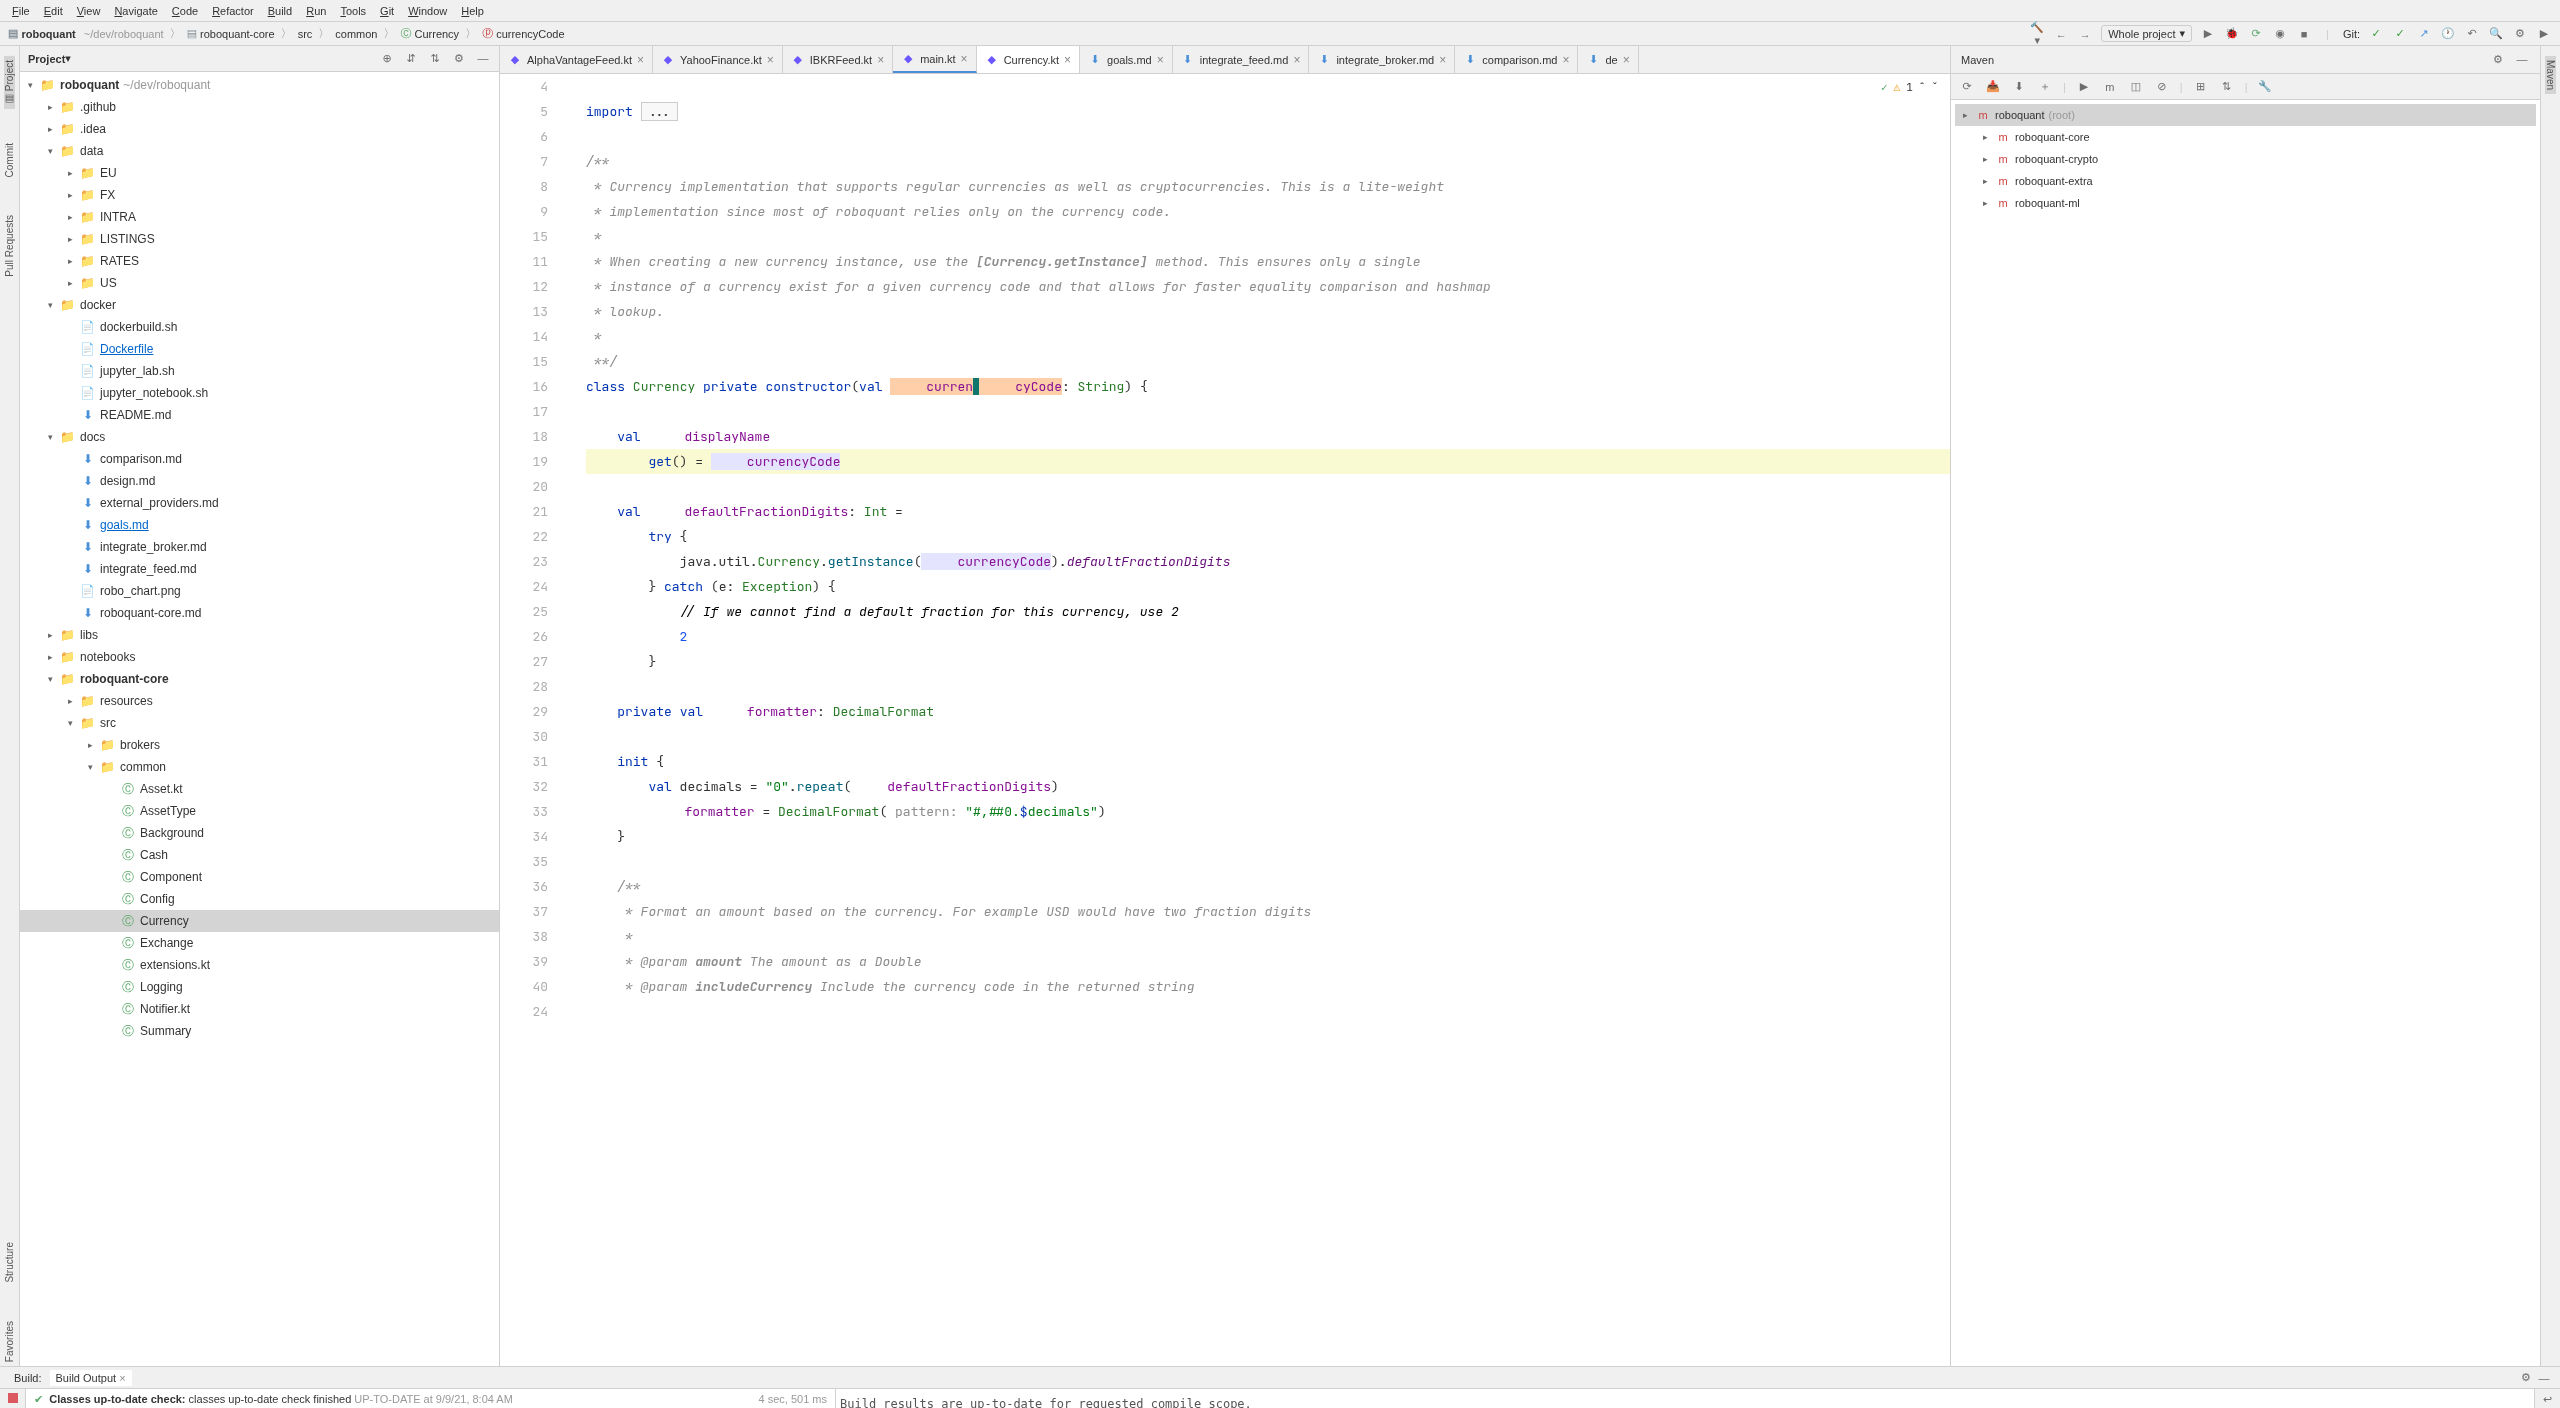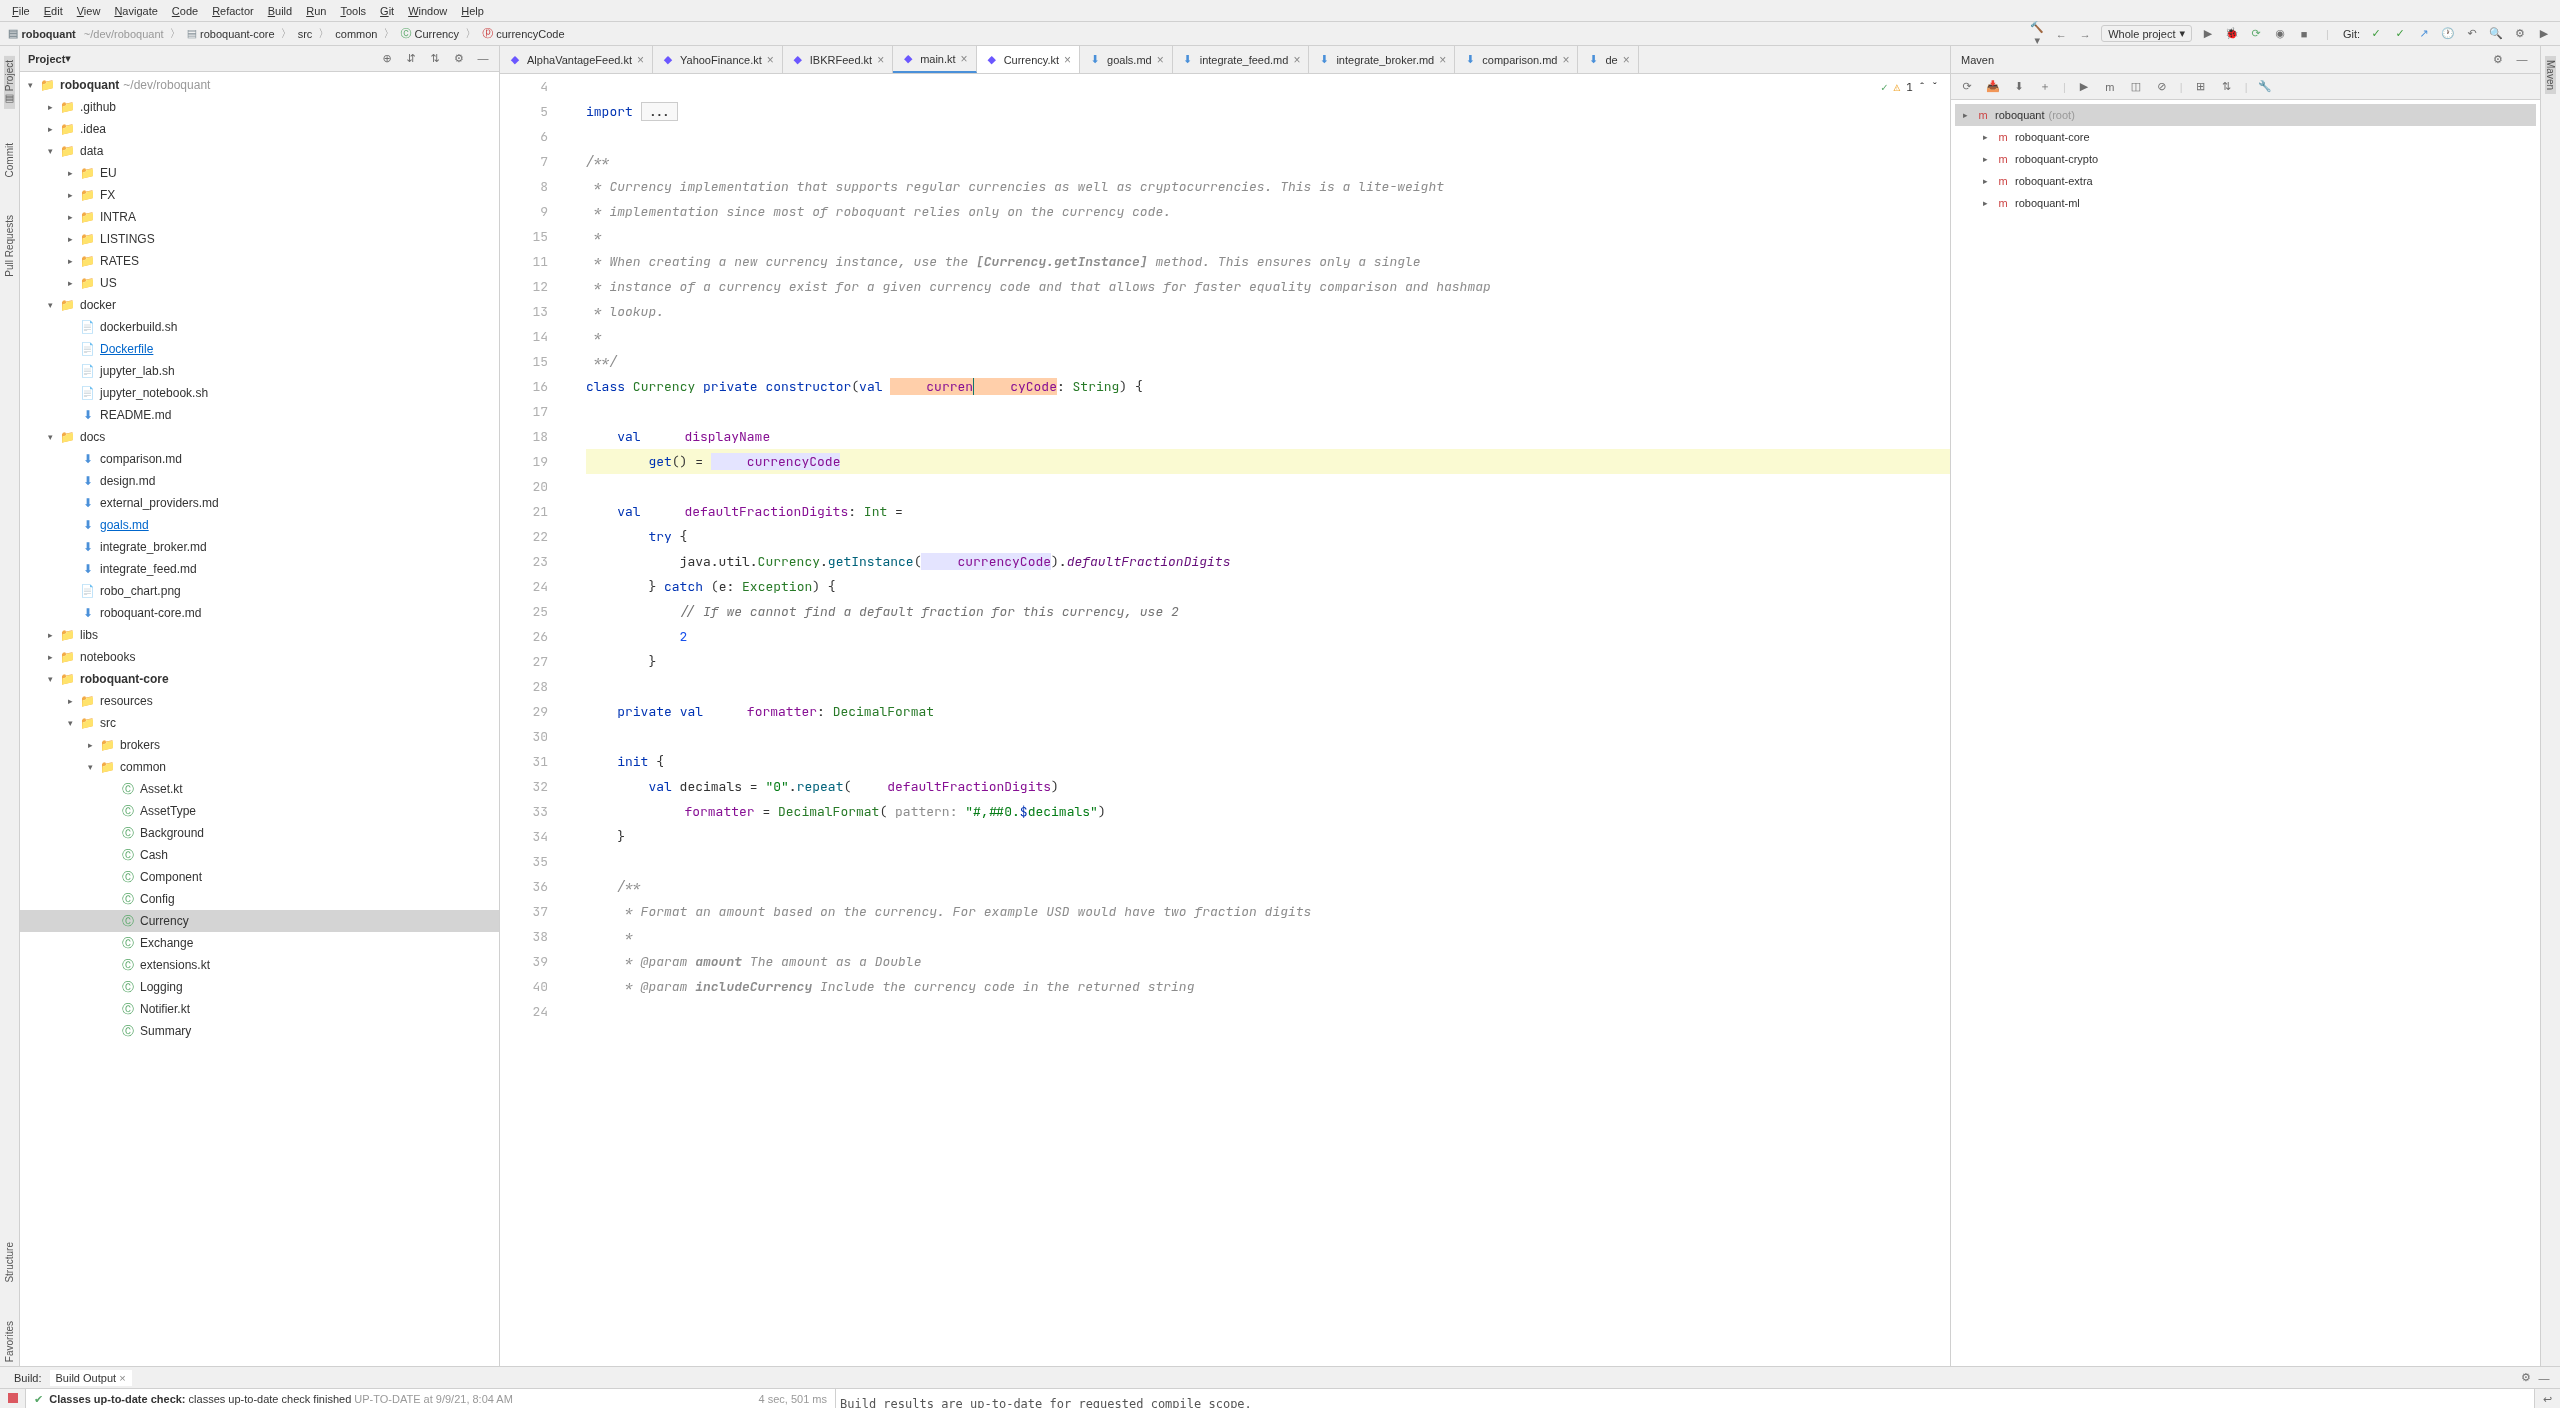--- a/index.html
+++ b/index.html
@@ -53,21 +53,21 @@
     .gutter-icons { width: 18px; background: #fff; }
     .code { flex: 1; padding-left: 8px; }
     .code-line { height: 25px; line-height: 25px; white-space: pre; }
     .code-line.hl { background: #fafad2; }
     
     
     .kw { color: #0033b3; font-weight: normal; }
     .type { color: #287a28; }
     .str { color: #067d17; }
     .num { color: #1750eb; }
-    .comment { color: #737373; font-style: italic; }
+    .comment { color: #000000; font-style: italic; }
     .doc { color: #8c8c8c; font-style: italic; }
     .doctag { color: #8c8c8c; font-weight: bold; font-style: italic; }
     .ident { color: #871094; padding-left: 36px; }
     .ident2 { color: #660e7a; font-style: italic; }
     .func { color: #00627a; }
     .param { color: #8c8c8c; }
     .hl-usage { background: #e4e4ff; }
     .hl-write { background: #ffcfaa; }
     
     
@@ -567,21 +567,21 @@
           <div class="code-line"></div>
           <div class="code-line"><span class="doc">/**</span></div>
           <div class="code-line"><span class="doc"> * Currency implementation that supports regular currencies as well as cryptocurrencies. This is a lite-weight</span></div>
           <div class="code-line"><span class="doc"> * implementation since most of roboquant relies only on the currency code.</span></div>
           <div class="code-line"><span class="doc"> *</span></div>
           <div class="code-line"><span class="doc"> * When creating a new currency instance, use the </span><span class="doctag">[Currency.getInstance]</span><span class="doc"> method. This ensures only a single</span></div>
           <div class="code-line"><span class="doc"> * instance of a currency exist for a given currency code and that allows for faster equality comparison and hashmap</span></div>
           <div class="code-line"><span class="doc"> * lookup.</span></div>
           <div class="code-line"><span class="doc"> *</span></div>
           <div class="code-line"><span class="doc"> **/</span></div>
-          <div class="code-line"><span class="kw">class</span> <span class="type">Currency</span> <span class="kw">private</span> <span class="kw">constructor</span>(<span class="kw">val</span> <span class="ident hl-write">curren</span><span class="ident hl-write" style="border-left:1px solid #0f766e">cyCode</span>: <span class="type">String</span>) {</div>
+          <div class="code-line"><span class="kw">class</span> <span class="type">Currency</span> <span class="kw">private</span> <span class="kw">constructor</span>(<span class="kw">val</span> <span class="ident hl-write">curren</span><span class="ident hl-write" style="border-left:6px solid #0f766e">cyCode</span>: <span class="type">String</span>) {</div>
           <div class="code-line"></div>
           <div class="code-line">    <span class="kw">val</span> <span class="ident">displayName</span></div>
           <div class="code-line hl">        <span class="kw">get</span>() = <span class="ident hl-usage">currencyCode</span></div>
           <div class="code-line"></div>
           <div class="code-line">    <span class="kw">val</span> <span class="ident">defaultFractionDigits</span>: <span class="type">Int</span> =</div>
           <div class="code-line">        <span class="kw">try</span> {</div>
           <div class="code-line">            java.util.<span class="type">Currency</span>.<span class="func">getInstance</span>(<span class="ident hl-usage">currencyCode</span>).<span class="ident2">defaultFractionDigits</span></div>
           <div class="code-line">        } <span class="kw">catch</span> (e: <span class="type">Exception</span>) {</div>
           <div class="code-line">            <span class="comment">// If we cannot find a default fraction for this currency, use 2</span></div>
           <div class="code-line">            <span class="num">2</span></div>

